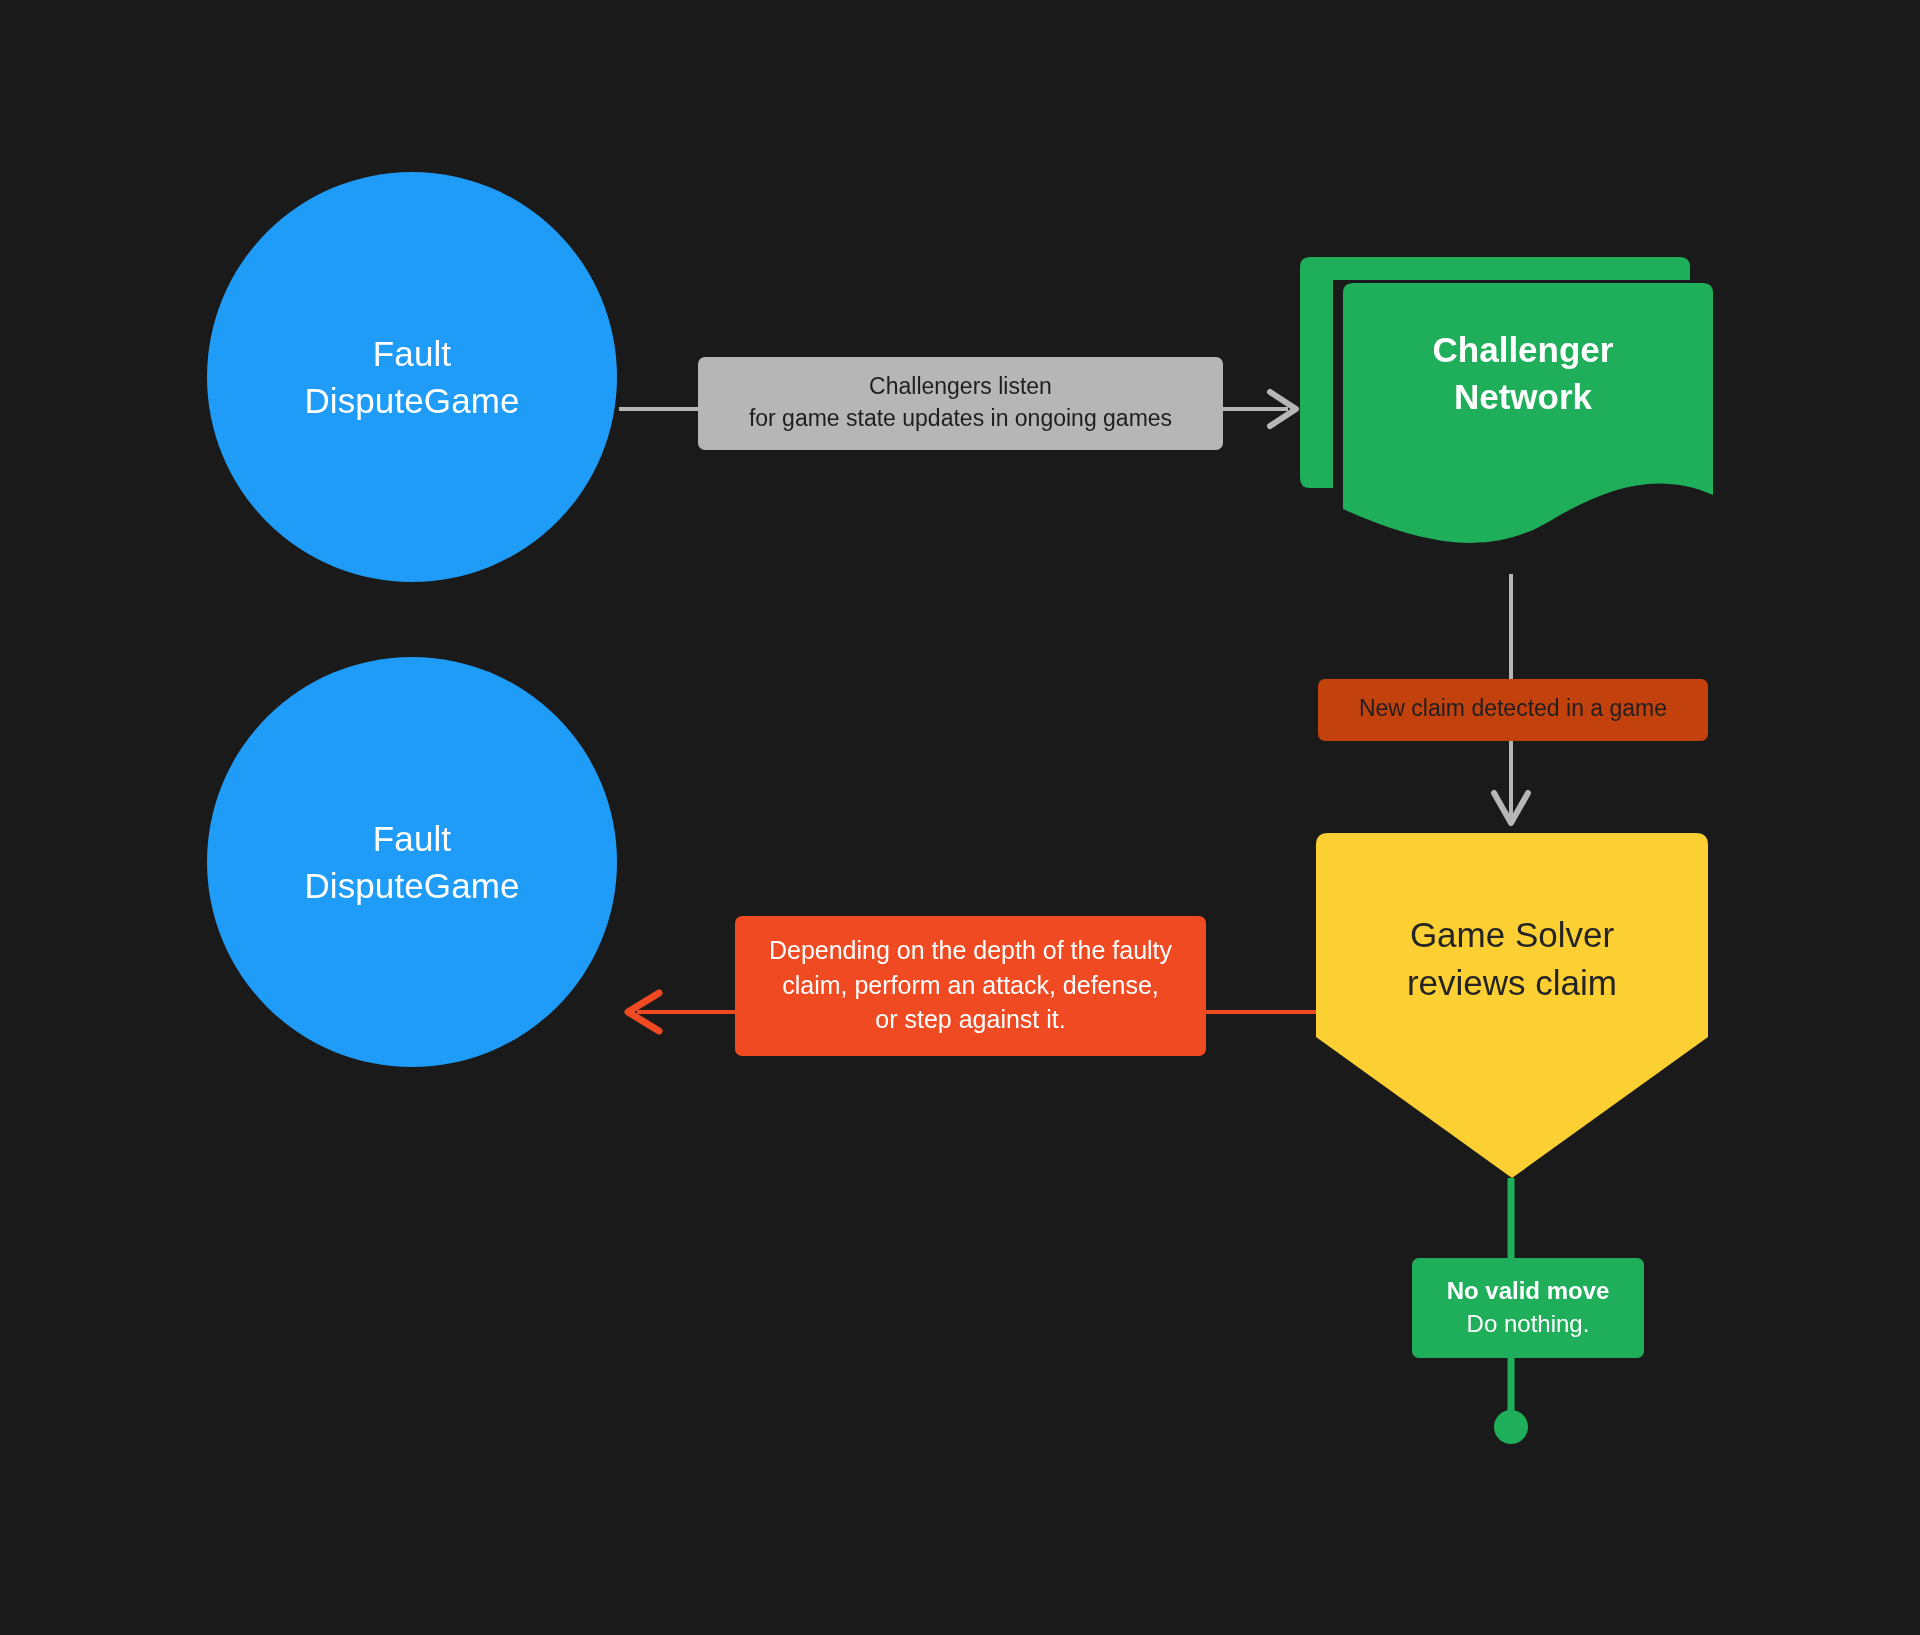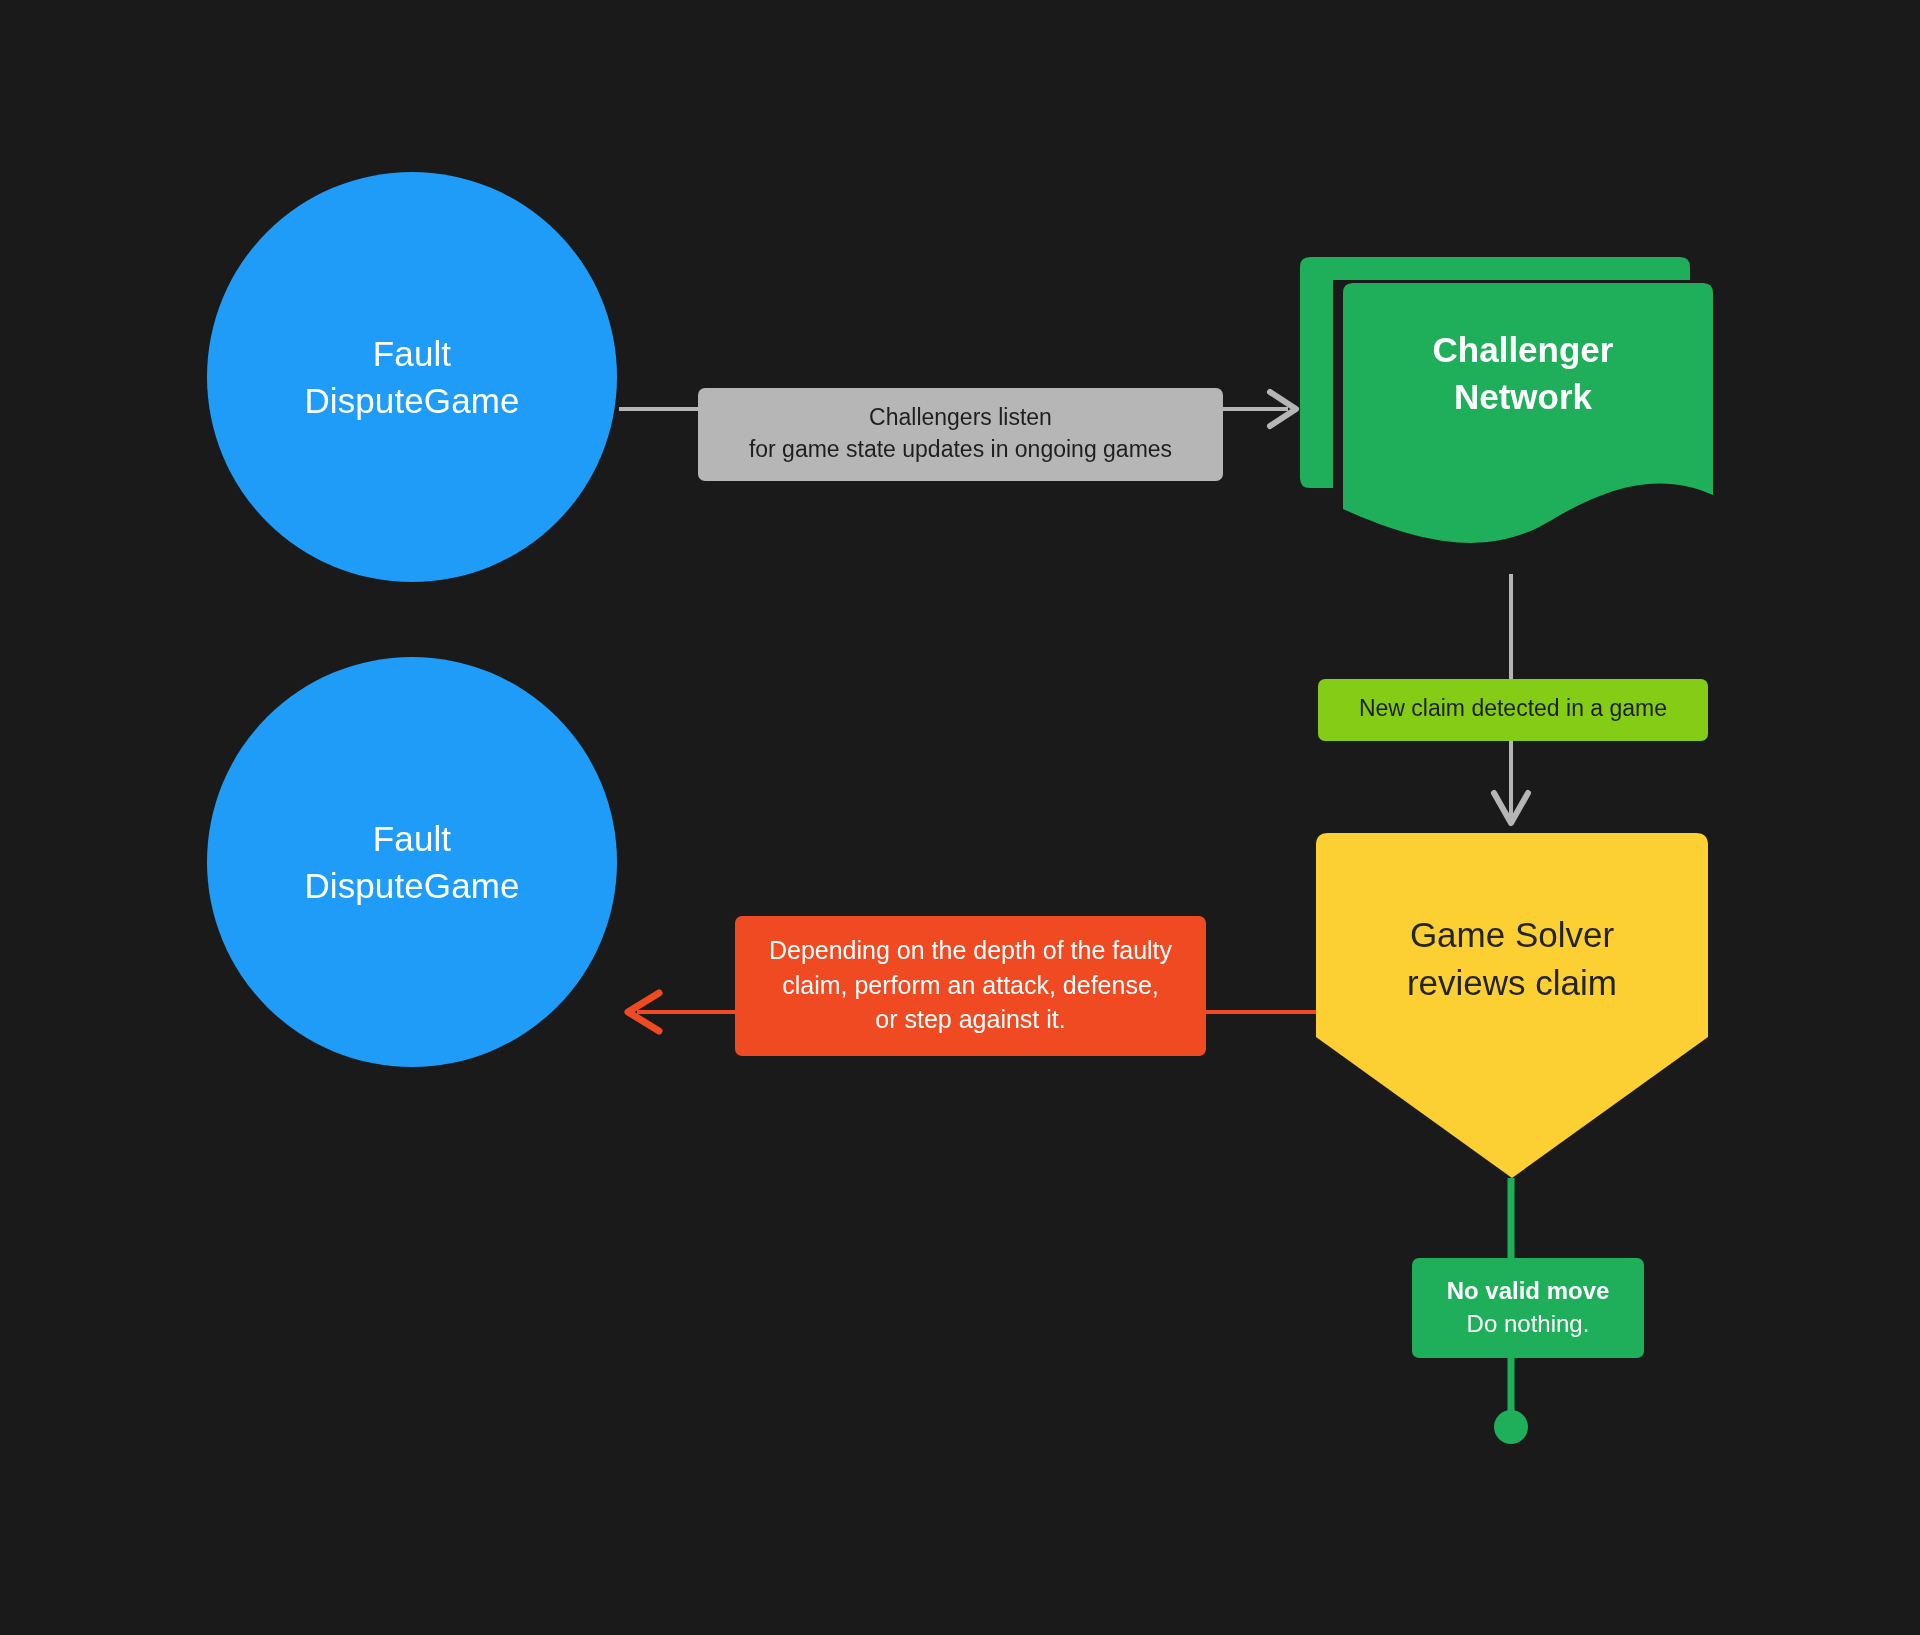--- a/index.html
+++ b/index.html
@@ -128,28 +128,27 @@
   }
 
   #label-listen {
     left: 698px;
     top: 357px;
     width: 525px;
     padding: 14px 18px 16px;
     background: #b6b6b6;
     color: #1f1f1f;
     font-size: 23px;
-    margin-top: 31px;
   }
   #label-newclaim {
     left: 1318px;
     top: 679px;
     width: 390px;
     padding: 14px 14px 16px;
-    background: #84cc16;
+    background: #c2410c;
     color: #1f1f1f;
     font-size: 23px;
   }
   #label-validmove {
     left: 735px;
     top: 916px;
     width: 471px;
     padding: 17px 20px 19px;
     background: #f04a23;
     color: #ffffff;

